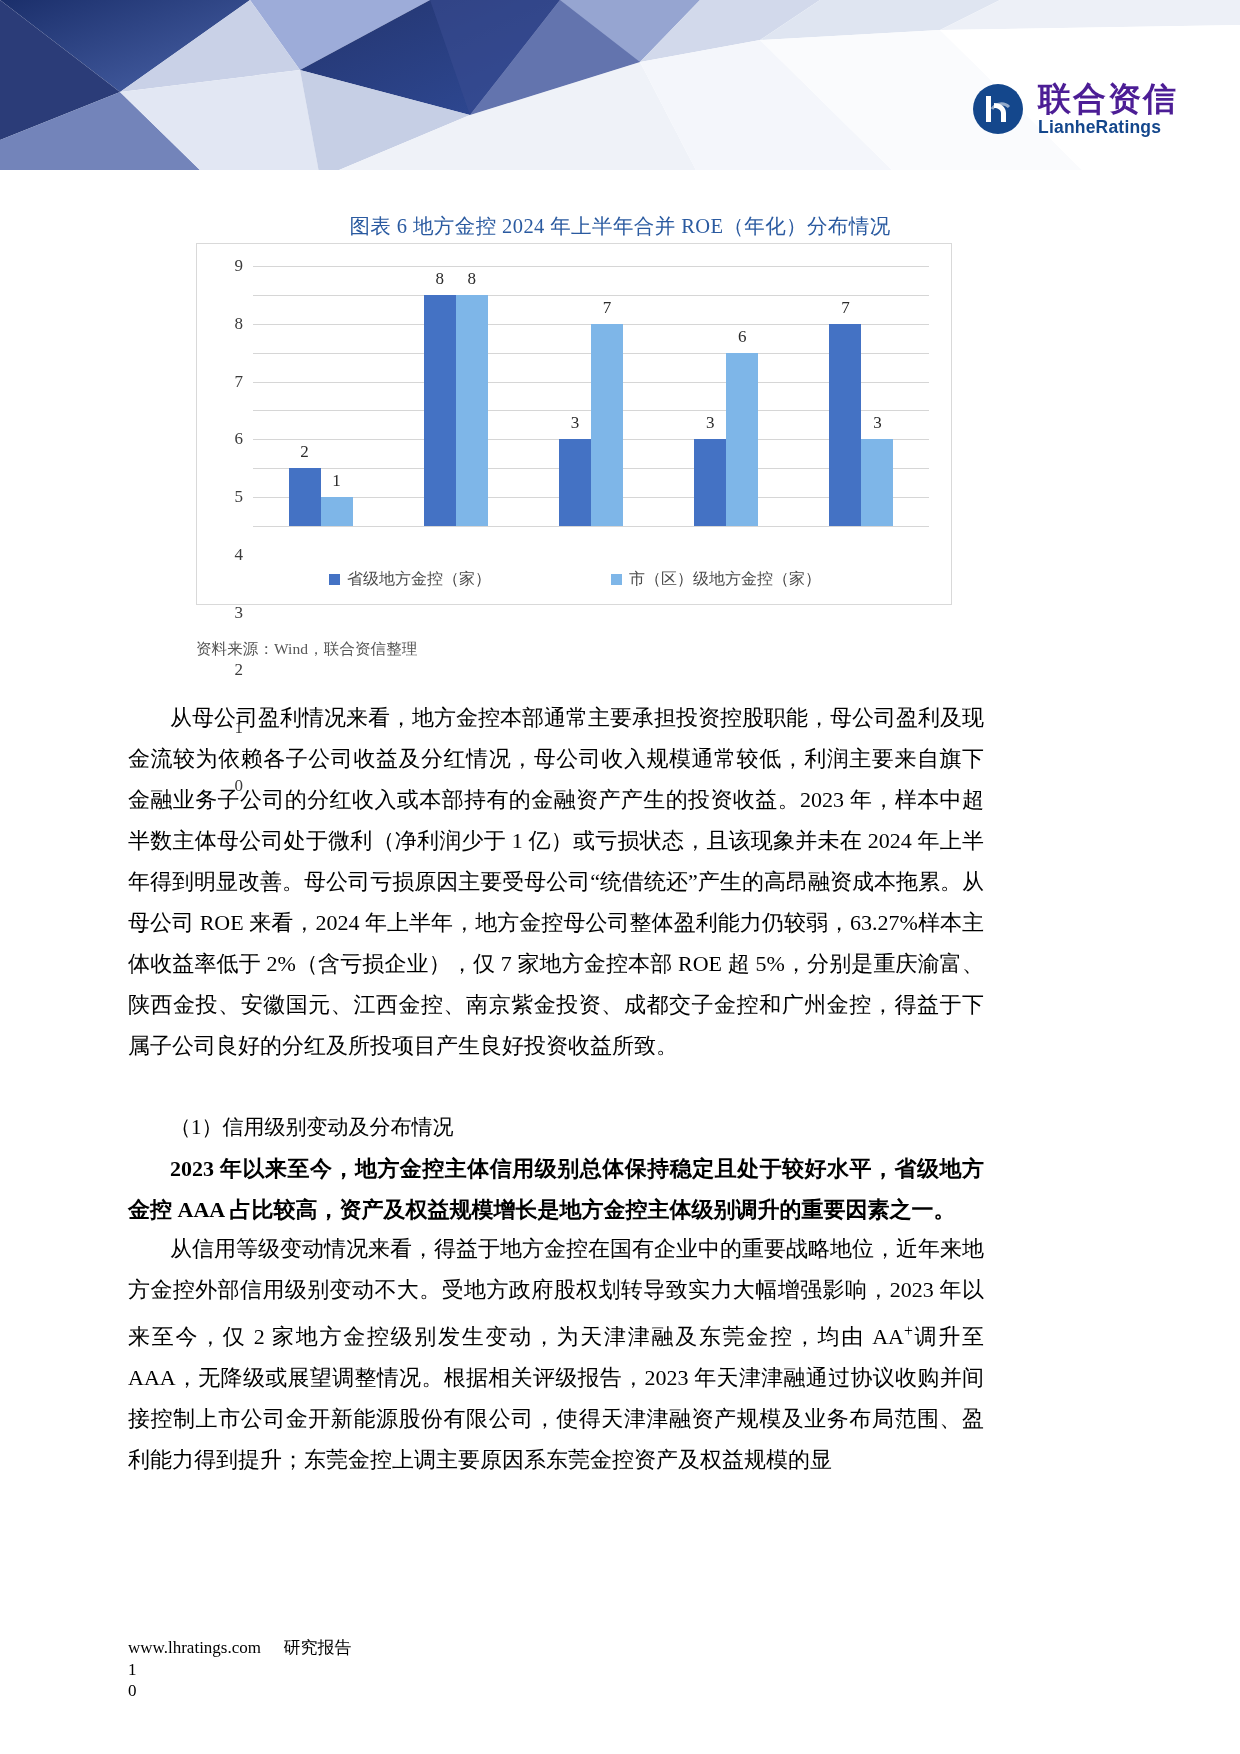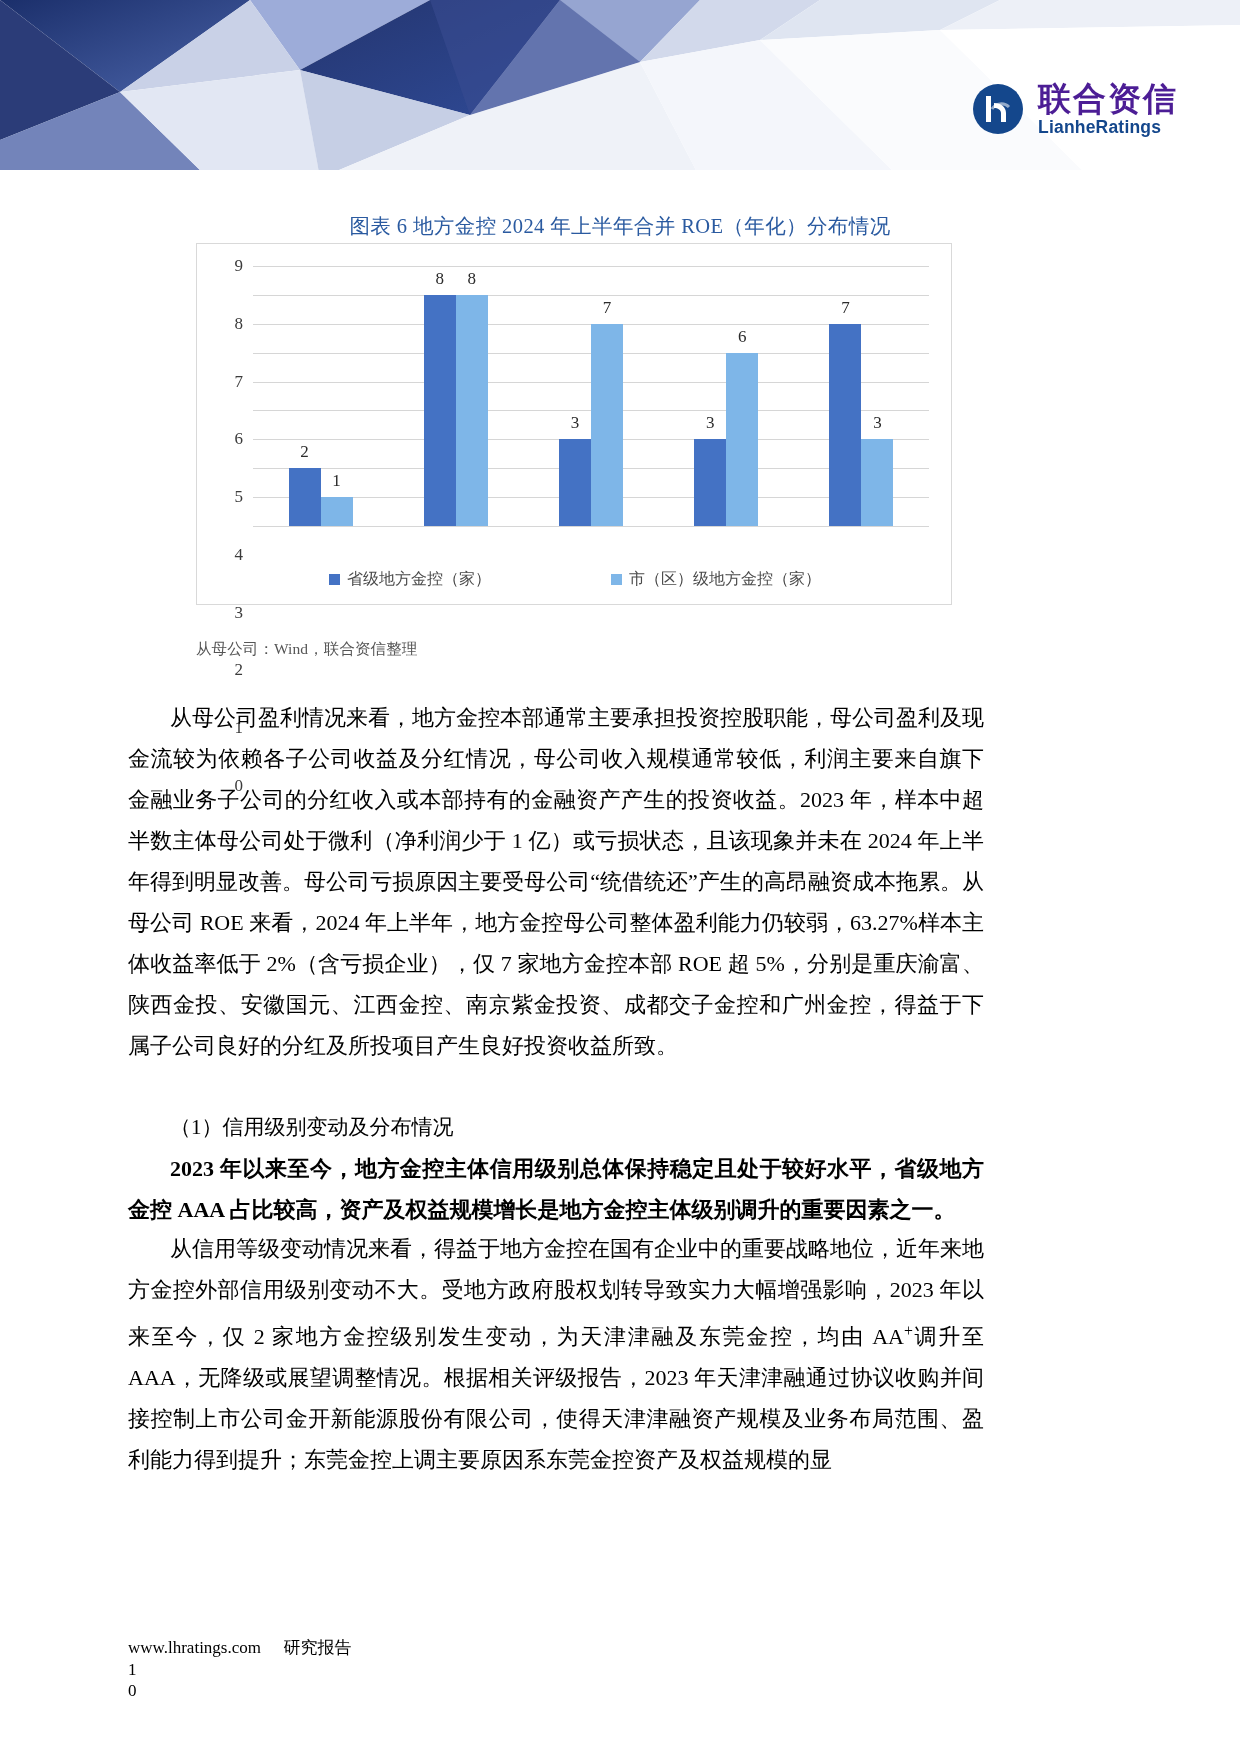--- a/index.html
+++ b/index.html
@@ -319,21 +319,21 @@
           <span class="legend-swatch s1" style="background: rgb(68, 114, 196);"></span>
           <span class="legend-label">省级地方金控（家）</span>
         </div>
         <div class="legend-item">
           <span class="legend-swatch s2" style="background: rgb(126, 182, 232);"></span>
           <span class="legend-label">市（区）级地方金控（家）</span>
         </div>
       </div>
   </div>
 
-  <div class="note n2">从母公司：Wind，联合资信整理</div>
+  <div class="note n2">资料来源：Wind，联合资信整理</div>
 
   <div class="body-block indent" style="top:697px;">从母公司盈利情况来看，地方金控本部通常主要承担投资控股职能，母公司盈利及现金流较为依赖各子公司收益及分红情况，母公司收入规模通常较低，利润主要来自旗下金融业务子公司的分红收入或本部持有的金融资产产生的投资收益。2023 年，样本中超半数主体母公司处于微利（净利润少于 1 亿）或亏损状态，且该现象并未在 2024 年上半年得到明显改善。母公司亏损原因主要受母公司“统借统还”产生的高昂融资成本拖累。从母公司 ROE 来看，2024 年上半年，地方金控母公司整体盈利能力仍较弱，63.27%样本主体收益率低于 2%（含亏损企业），仅 7 家地方金控本部 ROE 超 5%，分别是重庆渝富、陕西金投、安徽国元、江西金控、南京紫金投资、成都交子金控和广州金控，得益于下属子公司良好的分红及所投项目产生良好投资收益所致。</div>
 
 
   <div class="sub-head" style="top:1113px;">（1）信用级别变动及分布情况</div>
 
   <div class="body-block indent bold-para" style="top:1148px;">2023 年以来至今，地方金控主体信用级别总体保持稳定且处于较好水平，省级地方金控 AAA 占比较高，资产及权益规模增长是地方金控主体级别调升的重要因素之一。</div>
 
   <div class="body-block indent" style="top:1228px;">
     <span>从信用等级变动情况来看，得益于地方金控在国有企业中的重要战略地位，近年来地方金控外部信用级别变动不大。受地方政府股权划转导致实力大幅增强影响，2023 年以来至今，仅 2 家地方金控级别发生变动，为天津津融及东莞金控，均由 AA</span><sup class="plus">+</sup><span>调升至 AAA，无降级或展望调整情况。根据相关评级报告，2023 年天津津融通过协议收购并间接控制上市公司金开新能源股份有限公司，使得天津津融资产规模及业务布局范围、盈利能力得到提升；东莞金控上调主要原因系东莞金控资产及权益规模的显</span>

